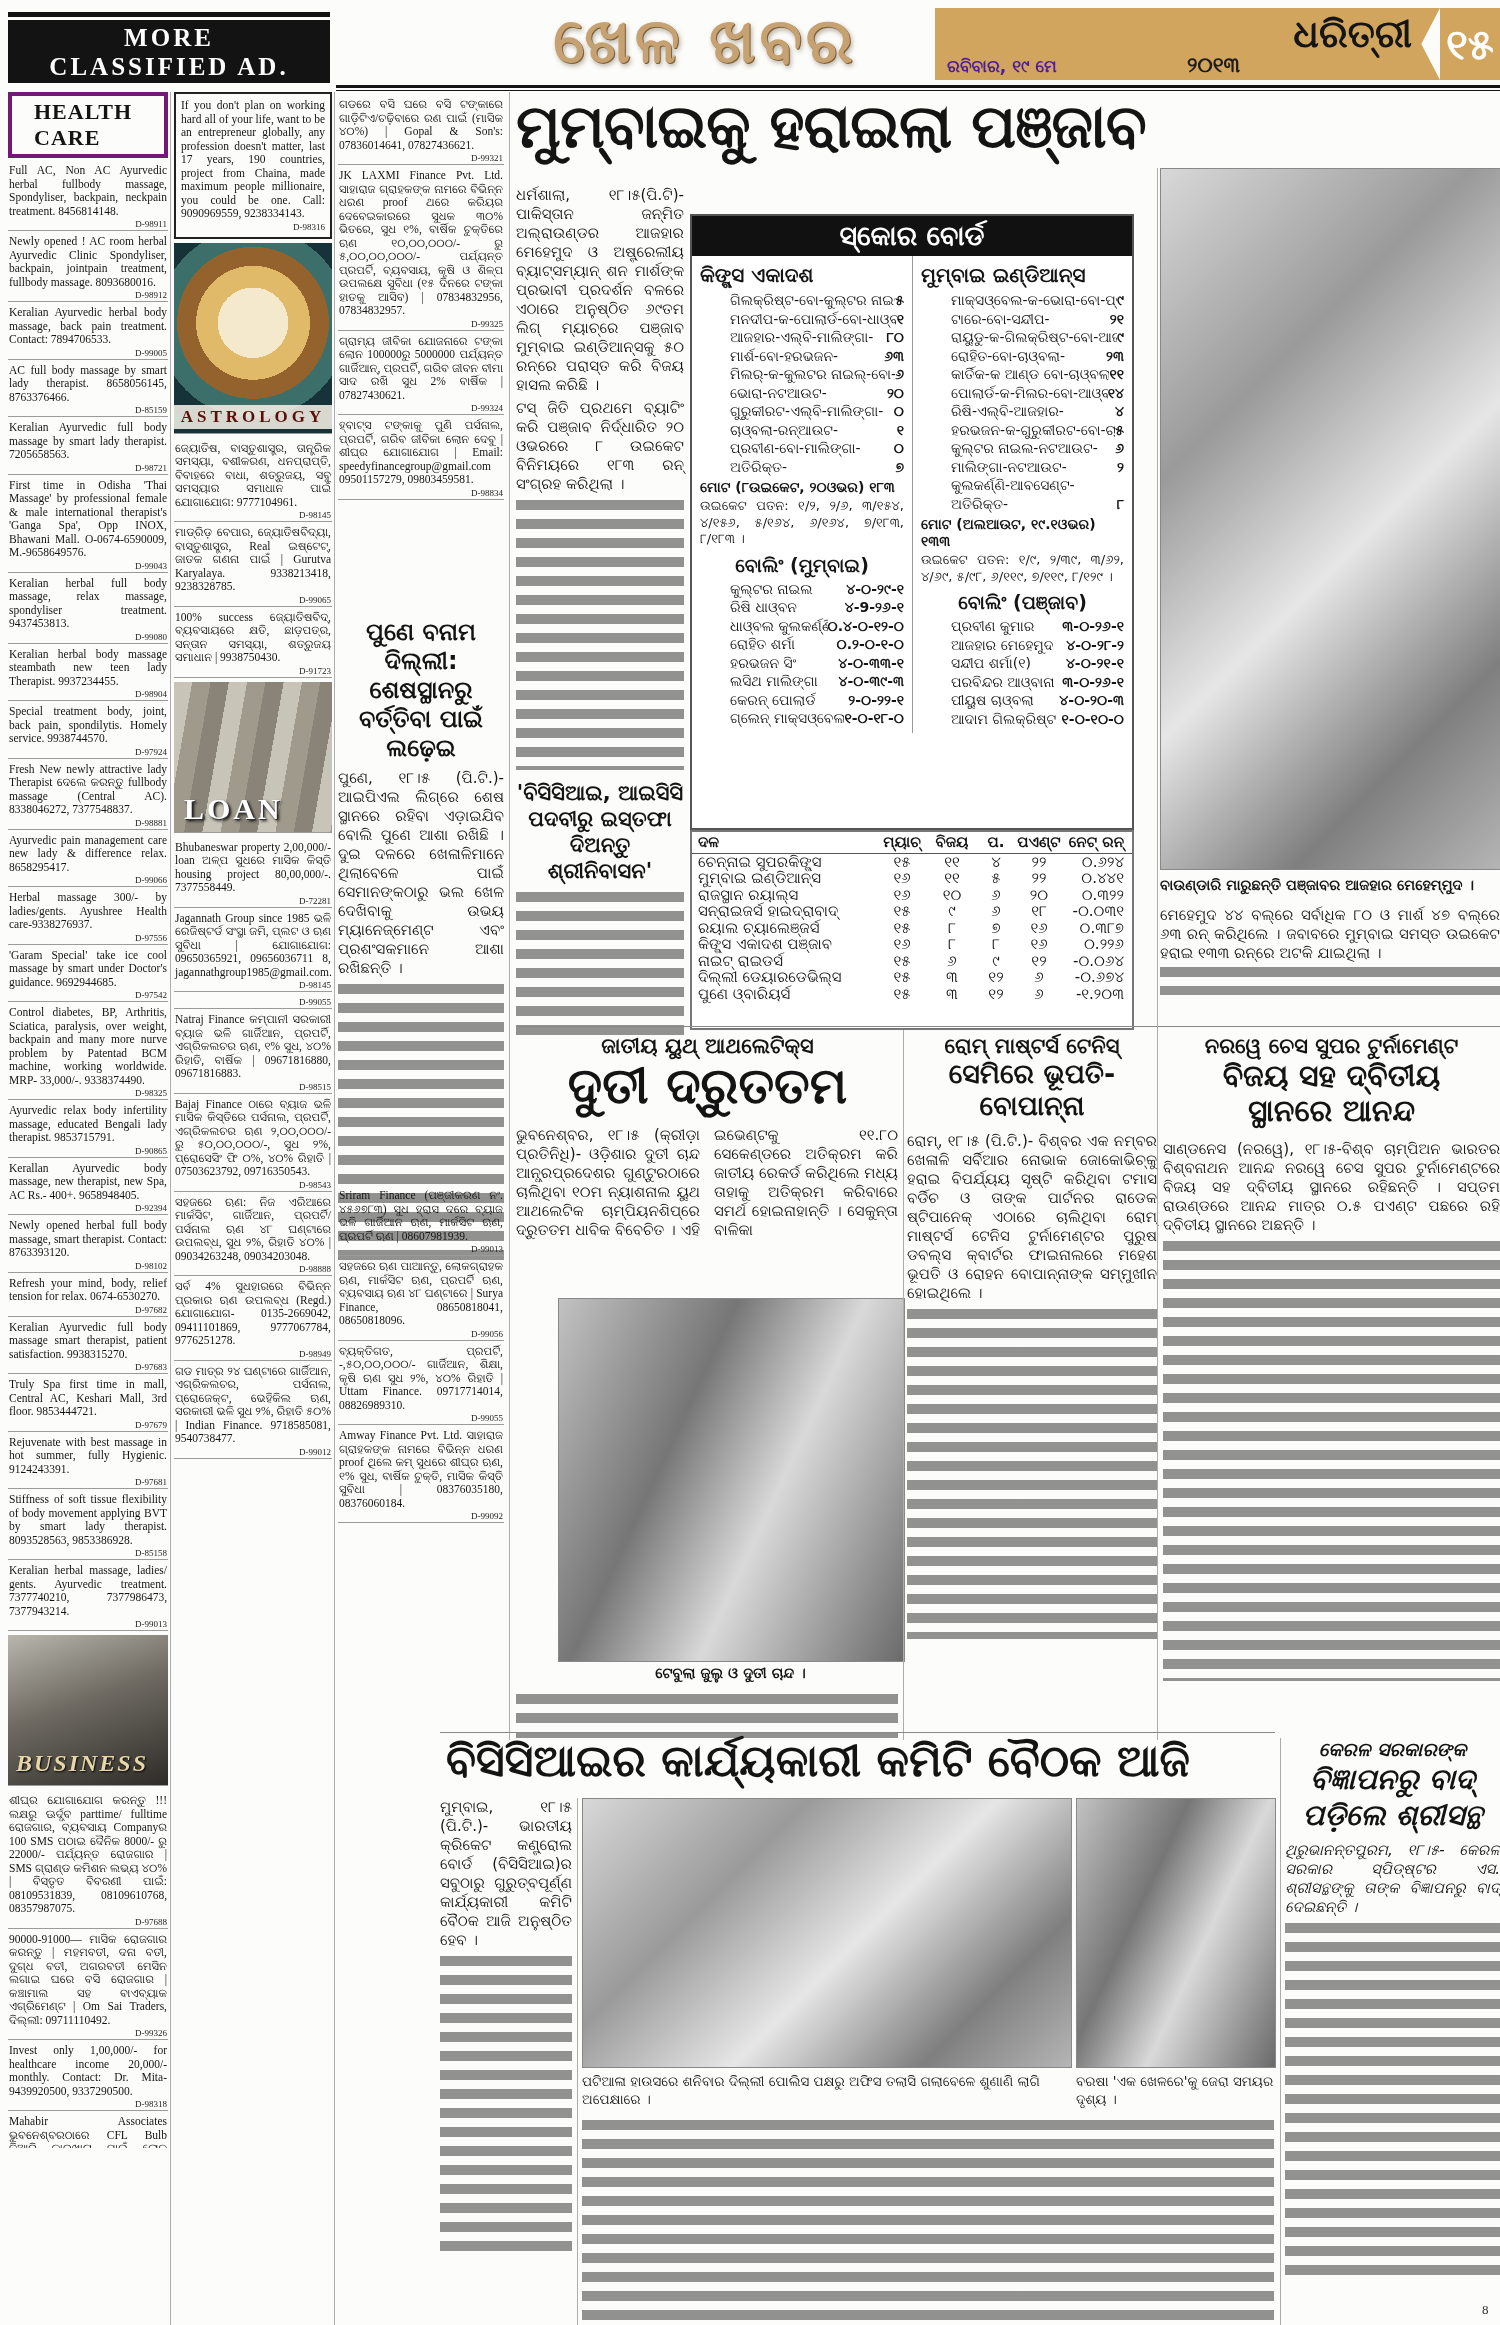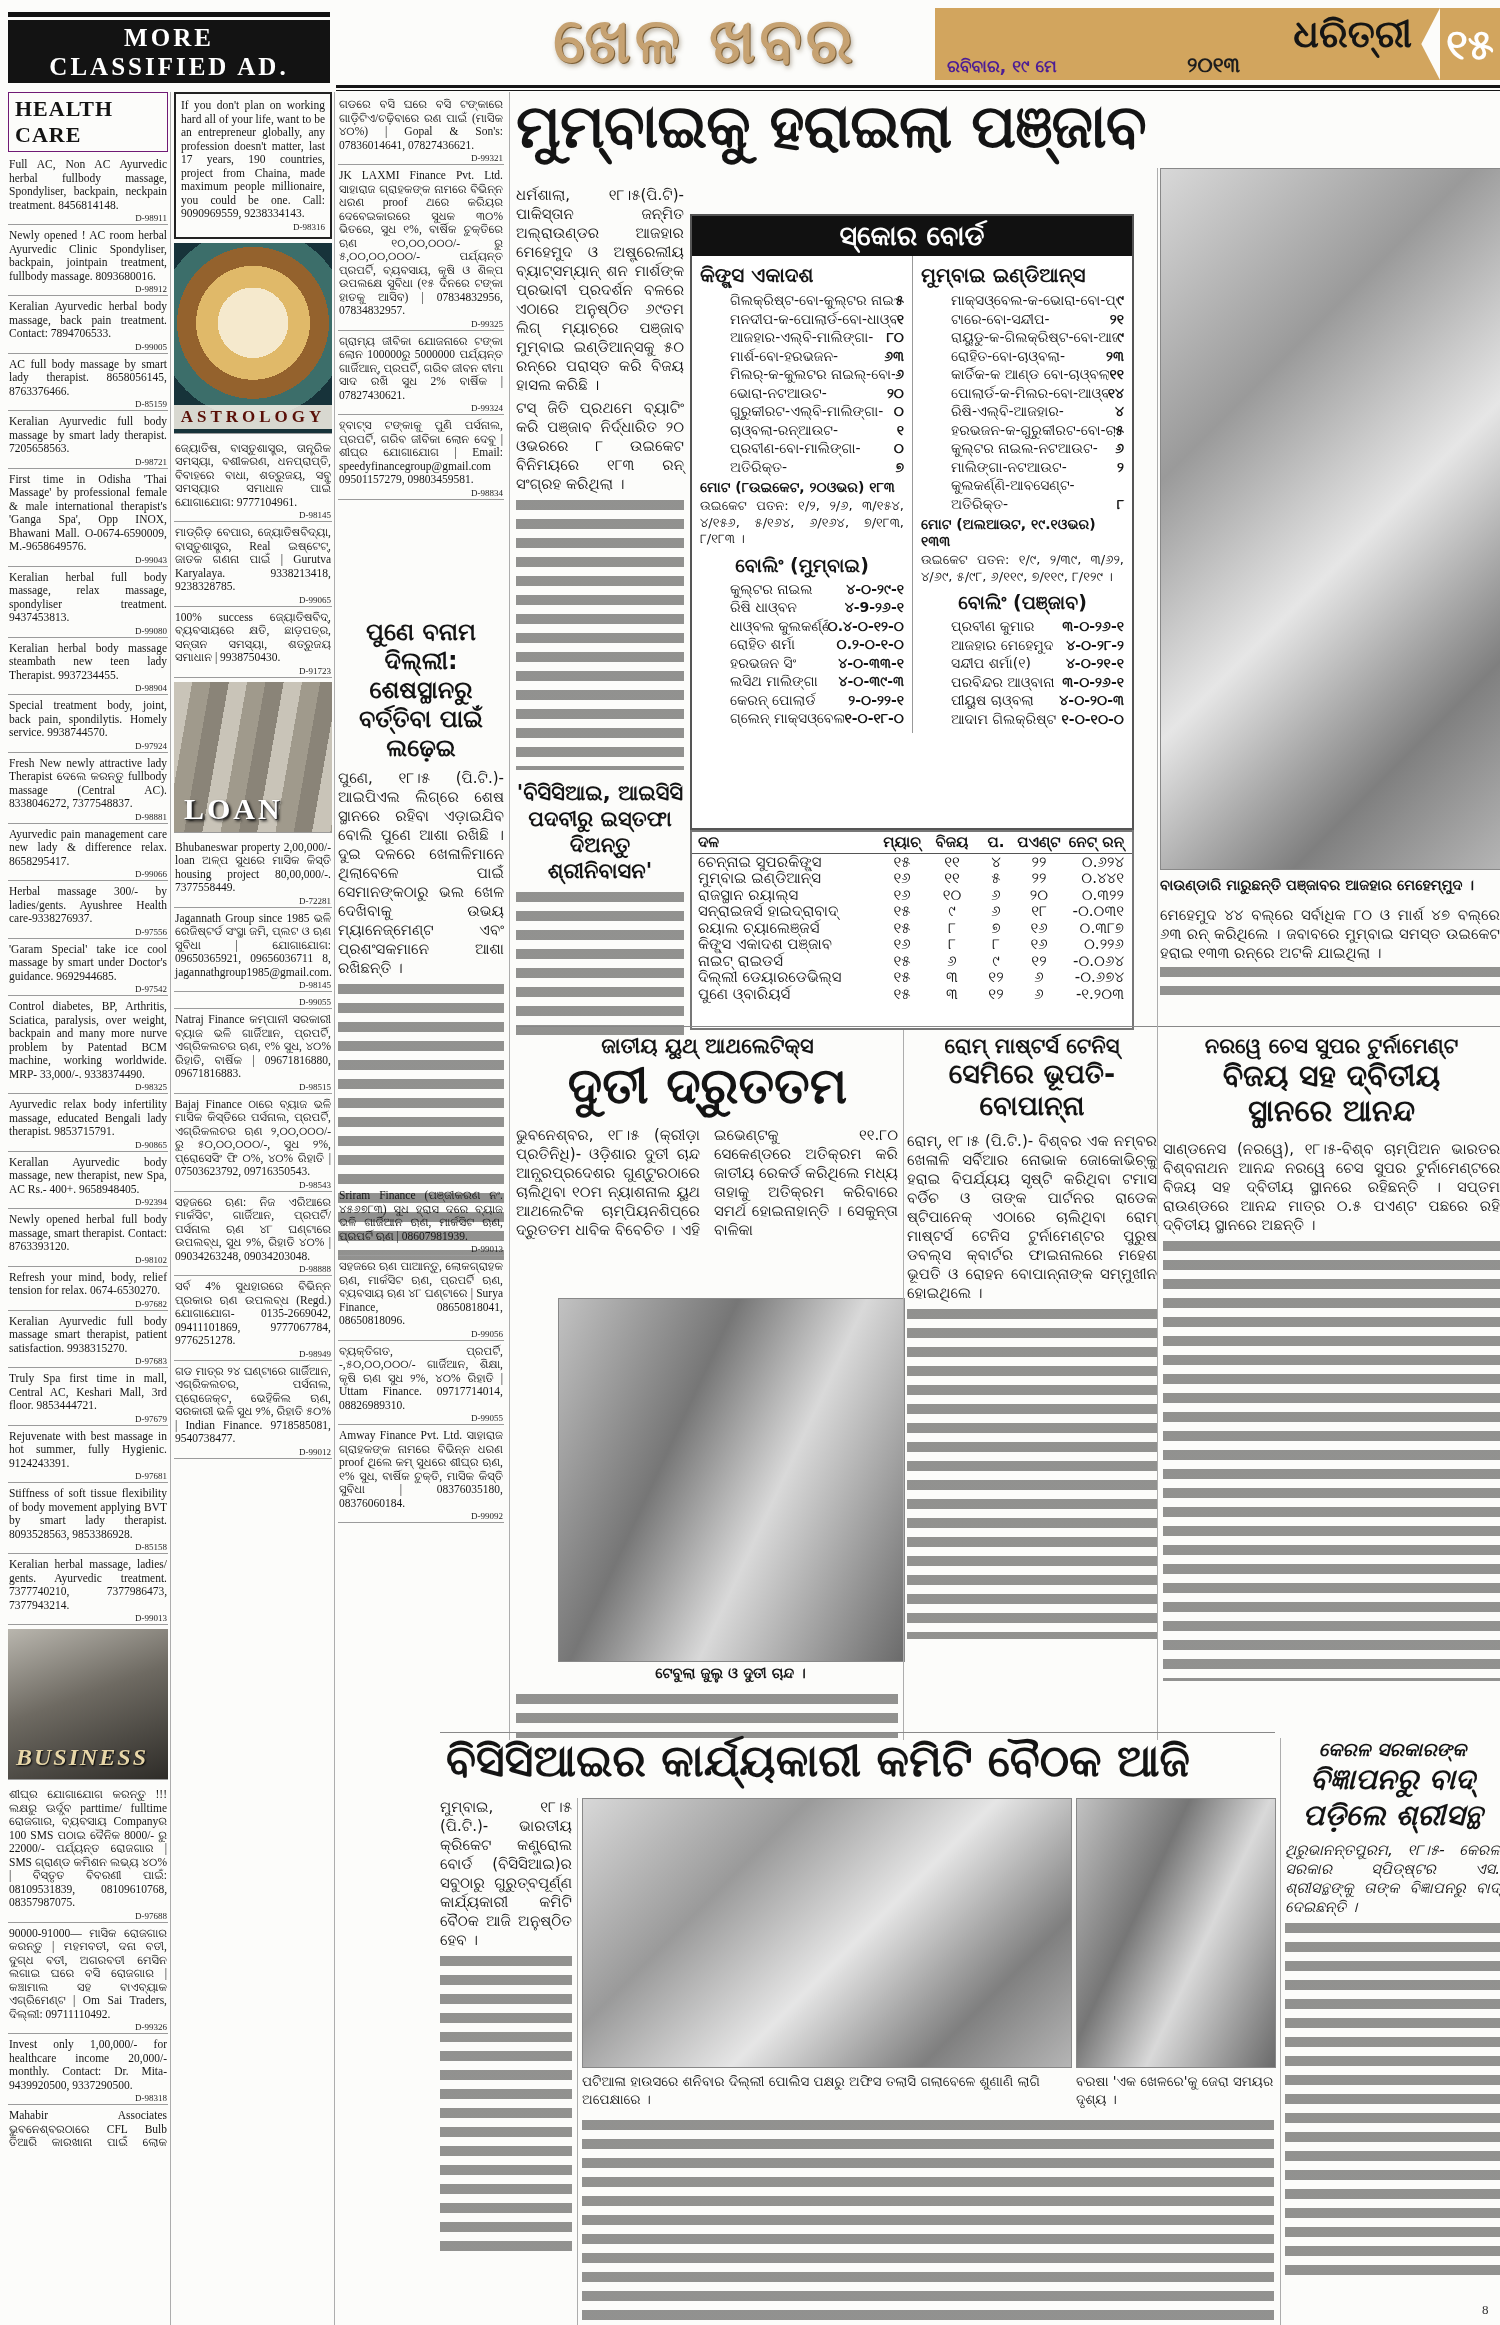--- a/index.html
+++ b/index.html
@@ -16,22 +16,22 @@
   .goldband{background:#d2a55e;}
   .dharitri{font-weight:bold;font-size:38px;color:#151515;}
   .dateline{font-size:17px;color:#4c1d95;font-weight:bold;}
   .yearline{font-size:21px;color:#1d1d1d;font-weight:bold;}
   .notch{background:#fcfcfa;clip-path:polygon(100% 0,15% 50%,100% 100%);}
   .pagenum{background:#d2a55e;color:#fff;font-weight:bold;font-size:42px;
            display:flex;align-items:center;justify-content:center;}
   .dblrule{border-top:3px solid #161616;border-bottom:1px solid #161616;height:2px;}
   
   .colflow{overflow:hidden;}
-  .col-hdr{border:1px solid #701a75;font-weight:bold;font-size:22px;text-align:left;
-           padding:3px 6px;margin-bottom:2px;letter-spacing:1px;}
+  .col-hdr{border:4px solid #701a75;font-weight:bold;font-size:22px;text-align:left;
+           padding:3px 22px;margin-bottom:2px;letter-spacing:1px;}
   .ad{border-bottom:1px solid #9b9b9b;padding:4px 1px 1px 1px;}
   .ad-t{margin:0;font-size:11.5px;line-height:13.5px;text-align:justify;}
   .ad-id{font-size:9px;text-align:right;color:#222;margin-top:1px;}
   .boxad{border:2px solid #222;padding:5px;margin-bottom:4px;}
   .blk{position:relative;margin:4px 0;border-bottom:1px solid #9b9b9b;}
   .img-business{height:150px;background:linear-gradient(160deg,#b9b6ae 0%,#6e6a62 45%,#2e2c28 100%);}
   .img-business .blk-label{position:absolute;left:8px;bottom:8px;color:#e7d6a8;font-size:24px;
       font-weight:bold;letter-spacing:2px;font-style:italic;text-shadow:1px 1px 2px #000;}
   .img-astrology{height:190px;background:
       radial-gradient(circle at 50% 42%,#f5e9cd 0 26%,#e0b969 26% 42%,#94622d 42% 56%,#3c6e6a 56% 70%,#17333a 70% 100%);}

